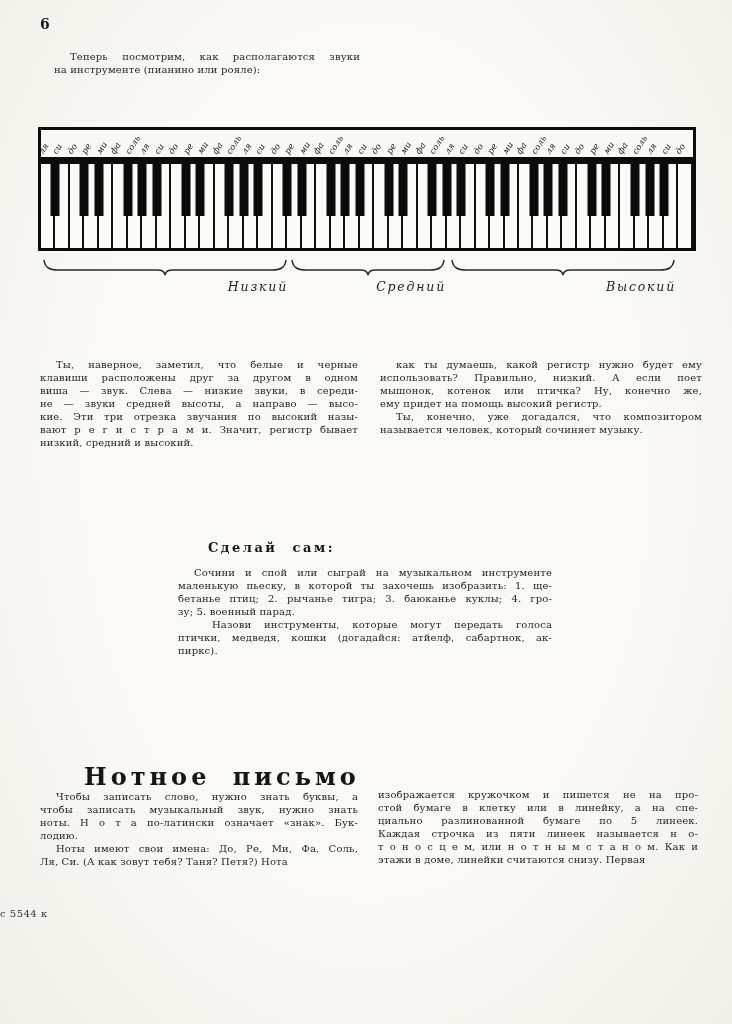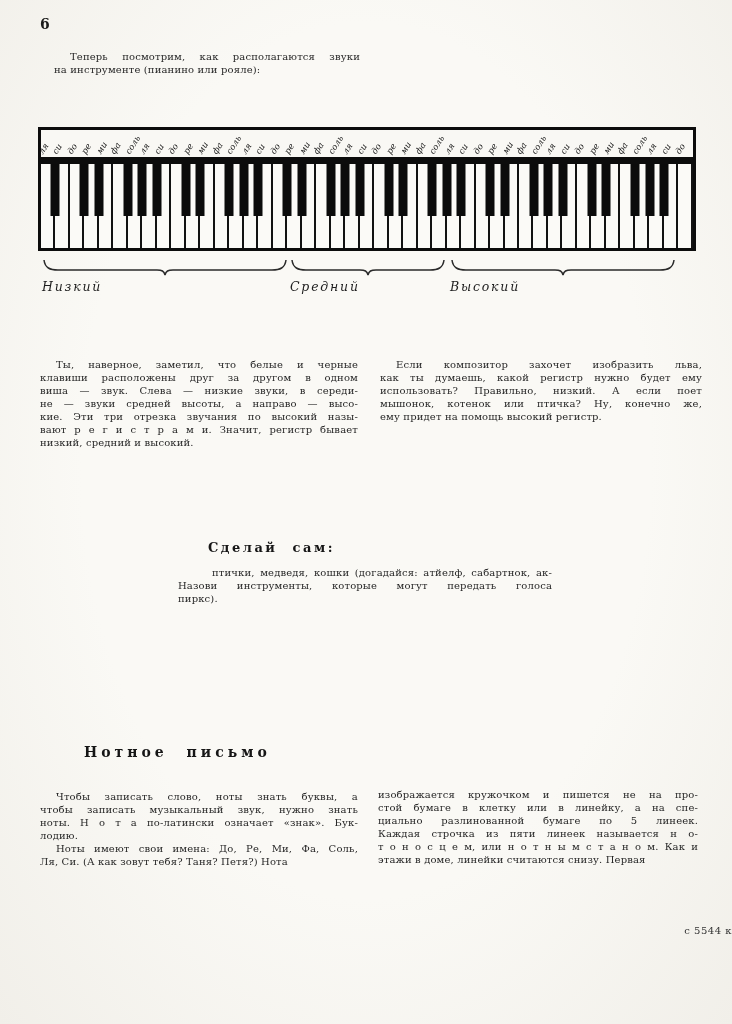--- a/index.html
+++ b/index.html
@@ -29,42 +29,42 @@
   }
   .keys{position:relative;height:84px;background:#fdfdfb;margin-top:7px;display:flex;}
   .wkey{flex:1 1 0;background:#fbfaf7;border-right:2px solid #121212;}
   .wkey:last-child{border-right:none;}
   .bkey{position:absolute;top:0;width:9px;height:52px;background:#0b0b0b;transform:translateX(-50%);}
   
   .registers{position:absolute;left:38px;top:258px;width:658px;height:42px;}
   .register{position:absolute;top:0;}
   .register svg{display:block;}
   .register-label{
-    text-align:left;margin-top:3px;
+    text-align:right;margin-top:3px;
     font-style:italic;font-size:12.5px;letter-spacing:1.8px;color:#1e1e1e;font-weight:500;
   }
   
   .col{position:absolute;}
   .s1-left{left:40px;top:358px;width:318px;}
   .s1-right{left:380px;top:358px;width:322px;}
   .s2-left{left:40px;top:790px;width:318px;}
   .s2-right{left:378px;top:788px;width:320px;}
   
   .diy{position:absolute;left:178px;top:540px;width:374px;}
   .diy-heading{
     margin:0 0 11px 30px;font-size:13px;font-weight:bold;
     letter-spacing:2.5px;word-spacing:8px;color:#161616;
   }
   
   .notation-heading{
-    position:absolute;left:84px;top:744px;margin:0;
-    font-size:14px;font-weight:bold;letter-spacing:4px;word-spacing:10px;color:#161616;
-  }
-  
-  .footer{position:absolute;left:0;right:0;top:908px;text-align:right;font-size:10px;color:#333;letter-spacing:.5px;margin-top:17px;}
+    position:absolute;left:84px;top:762px;margin:0;
+    font-size:24px;font-weight:bold;letter-spacing:4px;word-spacing:10px;color:#161616;
+  }
+  
+  .footer{position:absolute;left:0;right:0;top:908px;text-align:left;font-size:10px;color:#333;letter-spacing:.5px;}
 </style>
 </head>
 <body>
 
 <div class="page-number">6</div>
 
 <div class="intro para indent">
     <div class="ln">Теперь посмотрим, как располагаются звуки</div>
     <div class="ln">на инструменте (пианино или рояле):</div>
   </div>
@@ -224,42 +224,51 @@
       <div class="ln">клавиши расположены друг за другом в одном</div>
       <div class="ln">виша — звук. Слева — низкие звуки, в середи-</div>
       <div class="ln">не — звуки средней высоты, а направо — высо-</div>
       <div class="ln">кие. Эти три отрезка звучания по высокий назы-</div>
       <div class="ln">вают р е г и с т р а м и. Значит, регистр бывает</div>
       <div class="ln">низкий, средний и высокий.</div>
     </div>
 </div>
 <div class="col s1-right">
   <div class="para indent">
-      <div class="ln">Если композитор захочет изобразить льва,</div>
       <div class="ln">как ты думаешь, какой регистр нужно будет ему</div>
       <div class="ln">использовать? Правильно, низкий. А если поет</div>
       <div class="ln">мышонок, котенок или птичка? Ну, конечно же,</div>
       <div class="ln">ему придет на помощь высокий регистр.</div>
     </div>
+  <div class="para indent">
+      <div class="ln">Ты, конечно, уже догадался, что композитором</div>
+      <div class="ln">называется человек, который сочиняет музыку.</div>
+    </div>
 </div>
 
 <div class="diy">
   <h3 class="diy-heading">Сделай сам:</h3>
+  <div class="para indent">
+      <div class="ln">Сочини и спой или сыграй на музыкальном инструменте</div>
+      <div class="ln">маленькую пьеску, в которой ты захочешь изобразить: 1. ще-</div>
+      <div class="ln">бетанье птиц; 2. рычанье тигра; 3. баюканье куклы; 4. гро-</div>
+      <div class="ln">зу; 5. военный парад.</div>
+    </div>
   <div class="para indent2">
+      <div class="ln">Назови инструменты, которые могут передать голоса</div>
       <div class="ln">птички, медведя, кошки (догадайся: атйелф, сабартнок, ак-</div>
-      <div class="ln">Назови инструменты, которые могут передать голоса</div>
       <div class="ln">пиркс).</div>
     </div>
 </div>
 
 <h2 class="notation-heading">Нотное письмо</h2>
 
 <div class="col s2-left">
   <div class="para indent">
-      <div class="ln">Чтобы записать слово, ноты знать буквы, а</div>
+      <div class="ln">Чтобы записать слово, нужно знать буквы, а</div>
       <div class="ln">чтобы записать музыкальный звук, нужно знать</div>
       <div class="ln">ноты. Н о т а по-латински означает «знак». Бук-</div>
       <div class="ln">лодию.</div>
     </div>
   <div class="para indent">
       <div class="ln">Ноты имеют свои имена: До, Ре, Ми, Фа, Соль,</div>
       <div class="ln">Ля, Си. (А как зовут тебя? Таня? Петя?) Нота</div>
     </div>
 </div>
 <div class="col s2-right">

